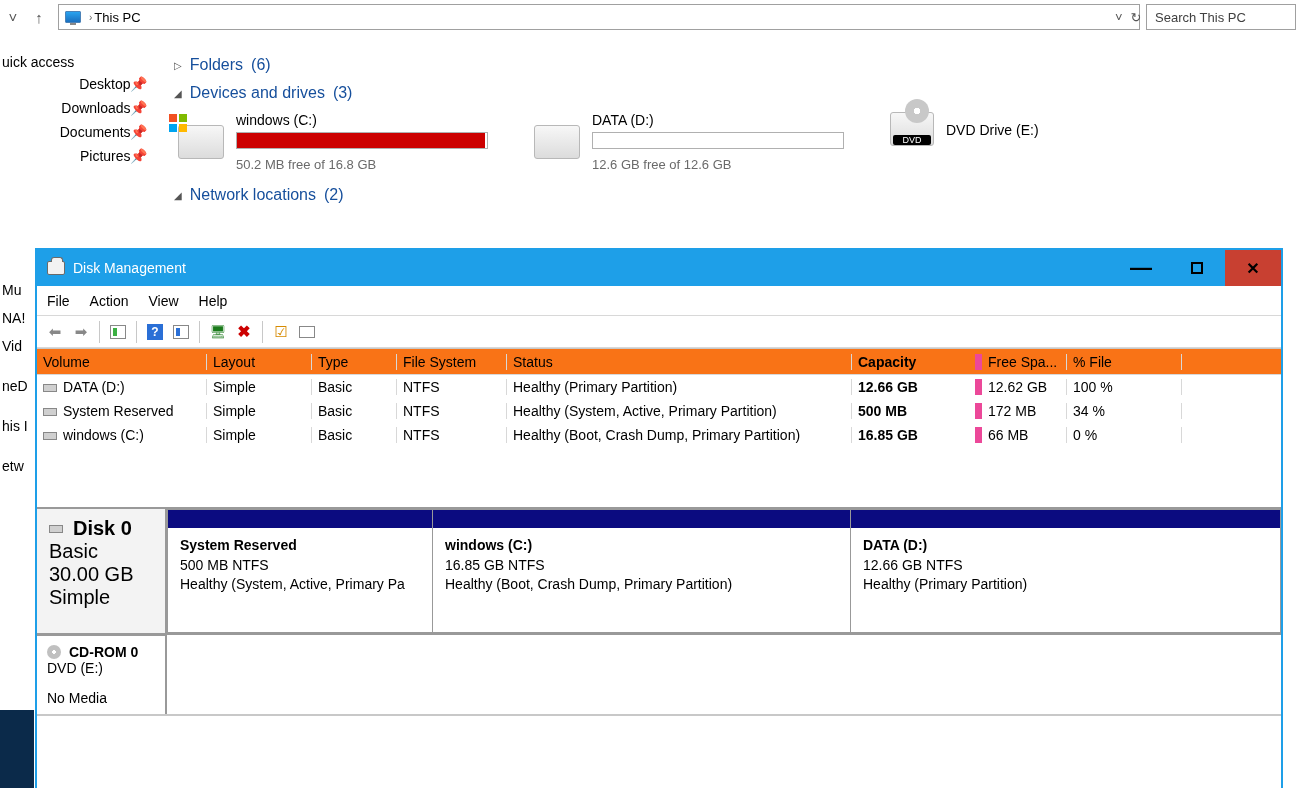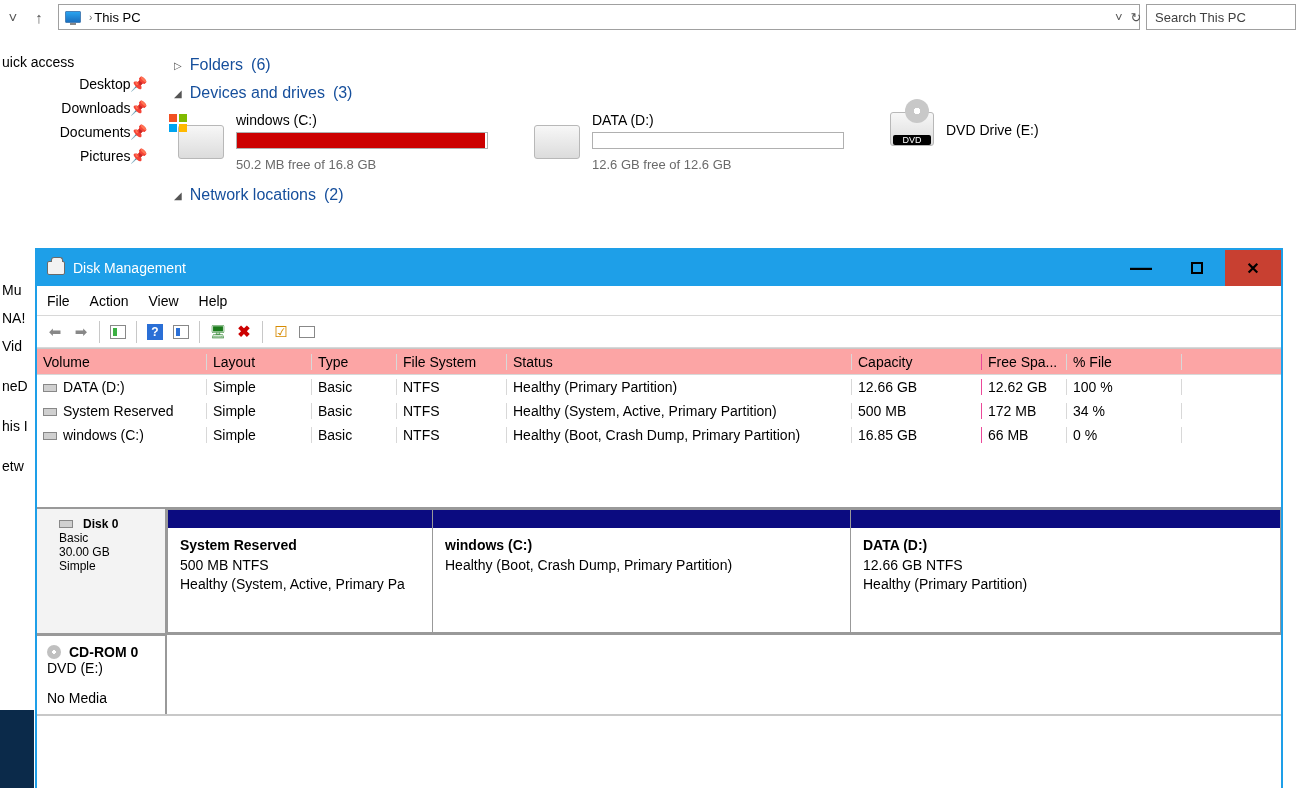--- a/index.html
+++ b/index.html
@@ -67,36 +67,36 @@
   .tb-icon-box{ width:16px;height:14px;border:1px solid #888; position:relative;}
   .tb-icon-box.g:before{content:"";position:absolute;left:2px;top:2px;width:4px;height:8px;background:#3cb043;}
   .tb-icon-box.b:before{content:"";position:absolute;left:2px;top:2px;width:4px;height:8px;background:#2a6fd6;}
   .tb-help{ width:16px;height:16px;background:#2a6fd6;color:#fff;text-align:center;line-height:16px;font-size:12px;font-weight:bold;}
   .tb-refresh{ color:#1a7a1a; font-size:13px;}
   .tb-x{ color:#cc0000; font-weight:bold; font-size:16px;}
   .tb-check{ color:#d68a00;}
   .tb-list{ width:16px;height:12px;border:1px solid #888;}
 
   .dm-vol-table { border-top:1px solid #c8c8c8; }
-  .dm-vol-head { display:flex; height:26px; align-items:center; background:#fca5a5; border-bottom:1px solid #d8d8d8; font-size:14px; color:#000;}
+  .dm-vol-head { display:flex; height:26px; align-items:center; background:#f97316; border-bottom:1px solid #d8d8d8; font-size:14px; color:#000;}
   .dm-vol-head > div, .dm-vol-row > div { padding:0 6px; overflow:hidden; white-space:nowrap; text-overflow:ellipsis;}
   .col-vol{width:170px; border-right:1px solid #d8d8d8;}
   .col-layout{width:105px;border-right:1px solid #d8d8d8;}
   .col-type{width:85px;border-right:1px solid #d8d8d8;}
   .col-fs{width:110px;border-right:1px solid #d8d8d8;}
   .col-status{width:345px;border-right:1px solid #d8d8d8;}
-  .col-cap{width:130px;border-right:1px solid #ec4899;}
+  .col-cap{width:130px;border-right:7px solid #ec4899;font-weight:bold;}
   .col-free{width:85px;border-right:1px solid #d8d8d8;}
   .col-pct{width:115px;border-right:1px solid #d8d8d8;}
   .dm-vol-row{ display:flex; height:24px; align-items:center; font-size:14px;}
   .mini-drive{ display:inline-block; width:14px; height:8px; background:#d0d0d0; border:1px solid #888; margin-right:6px; vertical-align:middle;}
 
   .dm-graph { margin-top:60px; }
   .dm-disk-block { display:flex; border-top:2px solid #999; min-height:126px;}
-  .dm-disk-label { width:130px; border-right:2px solid #999; padding:8px 22px; font-size:12px; background:#f3f3f3;}
+  .dm-disk-label { width:130px; border-right:2px solid #999; padding:8px 12px; font-size:20px; background:#f3f3f3;}
   .dm-disk-label .dname{ font-weight:bold; display:flex; align-items:center; gap:4px;}
   .dm-disk-parts { flex:1; display:flex; padding:0; position:relative;}
   .dm-part { flex:1; border:1px solid #999; margin:0; position:relative; background:#fff;}
   .dm-part:not(:first-child){border-left:none;}
   .dm-part .bar{ height:18px; background:#0b0b80;}
   .dm-part .pbody{ padding:8px 12px; font-size:14px; line-height:1.4;}
   .dm-part .pname{ font-weight:bold;}
   .dm-empty-area{ flex:1; background:#f3f3f3; border:1px solid #c8c8c8; border-left:none;}
   .dm-cd-label{ width:130px; padding:8px 10px; font-size:14px; border-top:1px solid #999; background:#fff;}
   .dm-cd-row{ display:flex; border-top:0; }
@@ -318,20 +318,21 @@
           <div class="pbody">
             <div class="pname">System Reserved</div>
             <div>500 MB NTFS</div>
             <div>Healthy (System, Active, Primary Pa</div>
           </div>
         </div>
         <div class="dm-part" style="flex:0 0 418px">
           <div class="bar"></div>
           <div class="pbody">
             <div class="pname">windows  (C:)</div>
+            <div>16.85 GB NTFS</div>
             <div>Healthy (Boot, Crash Dump, Primary Partition)</div>
           </div>
         </div>
         <div class="dm-part">
           <div class="bar"></div>
           <div class="pbody">
             <div class="pname">DATA  (D:)</div>
             <div>12.66 GB NTFS</div>
             <div>Healthy (Primary Partition)</div>
           </div>

